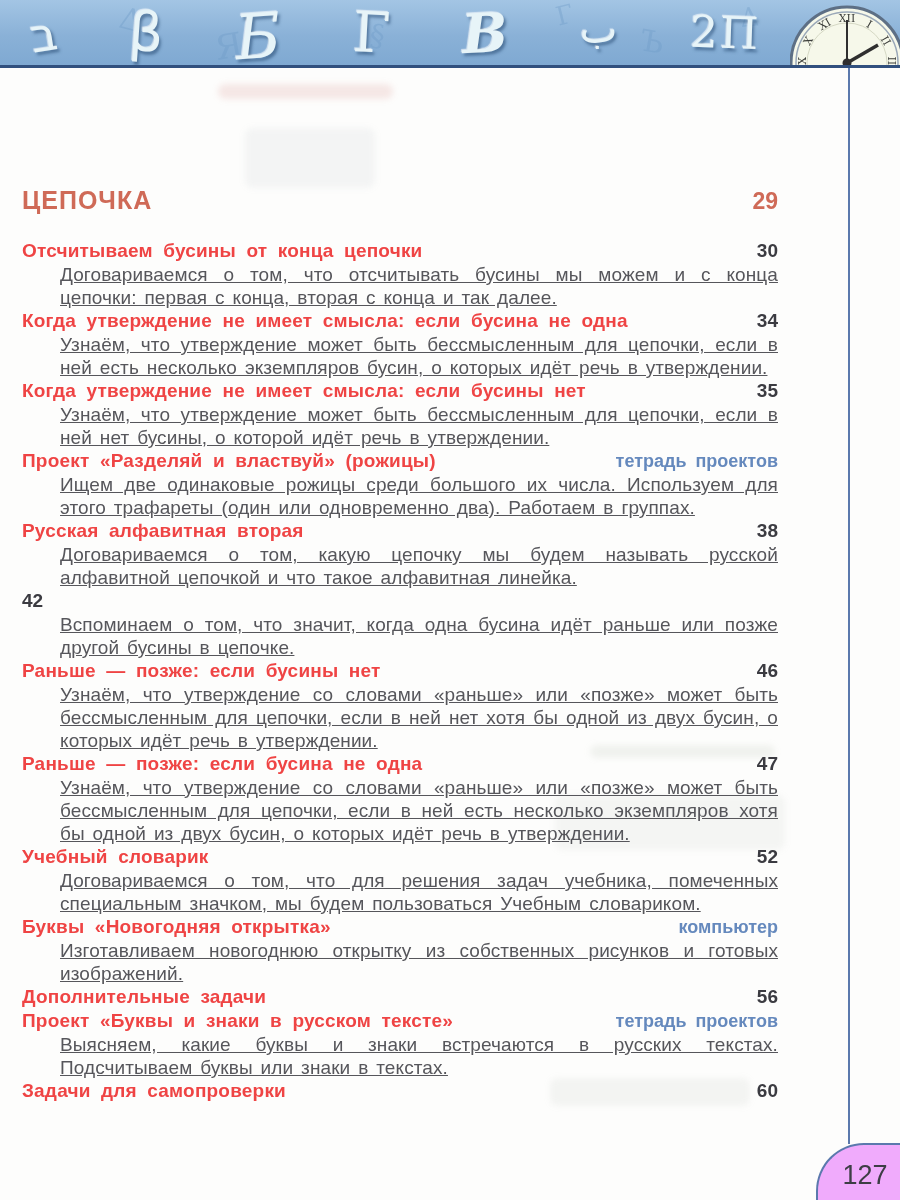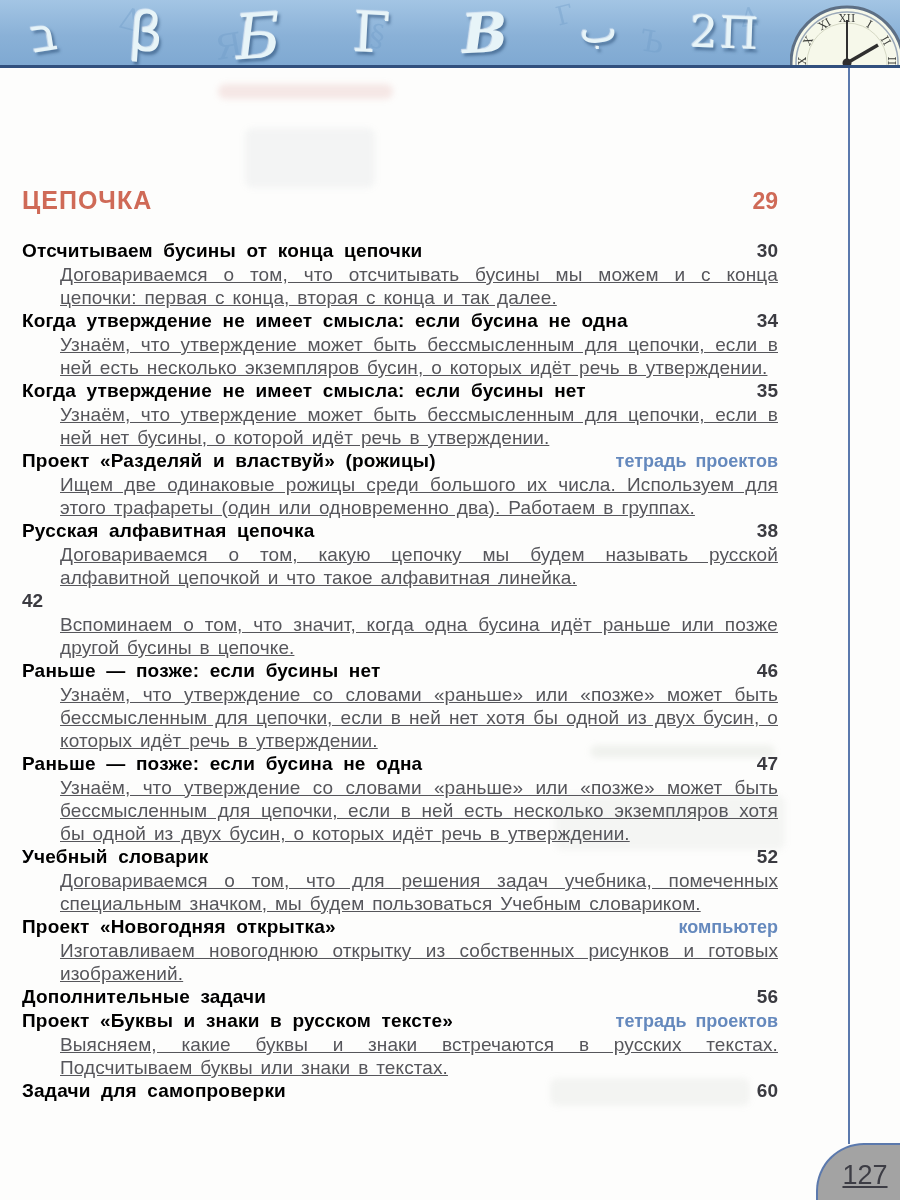--- a/index.html
+++ b/index.html
@@ -54,28 +54,28 @@
   .vline {
     position: absolute; left: 848px; top: 68px;
     width: 2px; height: 1076px;
     background: #5b79ad;
   }
 
   
   .pagebox {
     position: absolute; right: 0; bottom: 0;
     width: 84px; height: 57px;
-    background: #a3a3a3;
+    background: #f0abfc;
     border-top: 2px solid #5b79ad;
     border-left: 2px solid #5b79ad;
     border-top-left-radius: 48px;
     box-sizing: border-box;
     display: flex; align-items: center; justify-content: center;
     padding: 6px 8px 0 20px;
-    font-size: 27px; color: #3d3d45; text-decoration: underline;
+    font-size: 27px; color: #3d3d45;
   }
 
   
   .toc {
     position: absolute; left: 22px; top: 186px;
     width: 756px;
   }
   .section-row {
     display: flex; justify-content: space-between; align-items: baseline;
     margin-bottom: 24px;
@@ -84,21 +84,21 @@
   .section-title {
     margin: 0; font-size: 25px; font-weight: bold; letter-spacing: 1px;
   }
   .section-page { font-size: 23px; font-weight: bold; }
 
   .entry-head {
     display: flex; justify-content: space-between; align-items: baseline;
     line-height: 24px;
   }
   .entry-title {
-    font-weight: bold; font-size: 19px; color: #000000;
+    font-weight: bold; font-size: 19px; color: #ef4444;
     word-spacing: 5px; letter-spacing: 0.2px;
     padding-right: 14px;
   }
   .entry-page {
     font-weight: bold; font-size: 19px; color: #3b3b41; white-space: nowrap;
   }
   .entry-page.label { color: #6589bd; font-size: 18px; word-spacing: 4px; }
   .entry-desc {
     margin: 0 0 0 38px;
     font-size: 19px; line-height: 23px;
@@ -196,21 +196,21 @@
   <div class="entry">
     <div class="entry-head">
       <span class="entry-title">Проект «Разделяй и властвуй» (рожицы)</span>
       <span class="entry-page label">тетрадь проектов</span>
     </div>
     <p class="entry-desc">Ищем две одинаковые рожицы среди большого их числа. Используем для этого трафареты (один или одновременно два). Работаем в группах.</p>
   </div>
 
   <div class="entry">
     <div class="entry-head">
-      <span class="entry-title">Русская алфавитная цепочка</span>
+      <span class="entry-title">Русская алфавитная вторая</span>
       <span class="entry-page">38</span>
     </div>
     <p class="entry-desc">Договариваемся о том, какую цепочку мы будем называть русской алфавитной цепочкой и что такое алфавитная линейка.</p>
   </div>
 
   <div class="entry">
     <div class="entry-head">
       <span class="entry-page">42</span>
     </div>
     <p class="entry-desc">Вспоминаем о том, что значит, когда одна бусина идёт раньше или позже другой бусины в цепочке.</p>
@@ -235,21 +235,21 @@
   <div class="entry">
     <div class="entry-head">
       <span class="entry-title">Учебный словарик</span>
       <span class="entry-page">52</span>
     </div>
     <p class="entry-desc">Договариваемся о том, что для решения задач учебника, помеченных специальным значком, мы будем пользоваться Учебным словариком.</p>
   </div>
 
   <div class="entry">
     <div class="entry-head">
-      <span class="entry-title">Проект «Новогодняя открытка»</span>
+      <span class="entry-title">Буквы «Новогодняя открытка»</span>
       <span class="entry-page label">компьютер</span>
     </div>
     <p class="entry-desc">Изготавливаем новогоднюю открытку из собственных рисунков и готовых изображений.</p>
   </div>
 
   <div class="entry">
     <div class="entry-head">
       <span class="entry-title">Дополнительные задачи</span>
       <span class="entry-page">56</span>
     </div>

